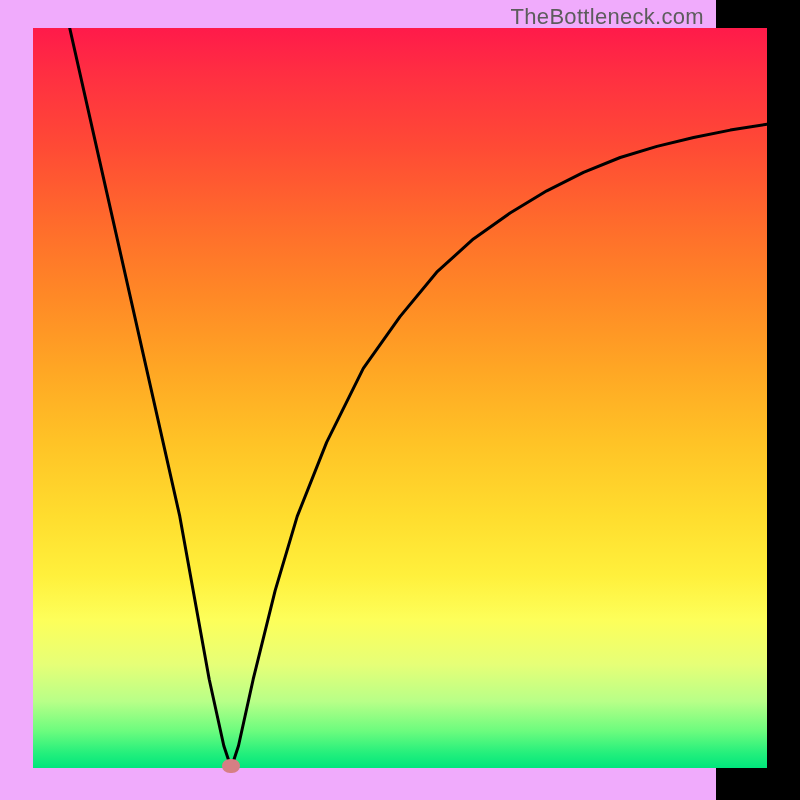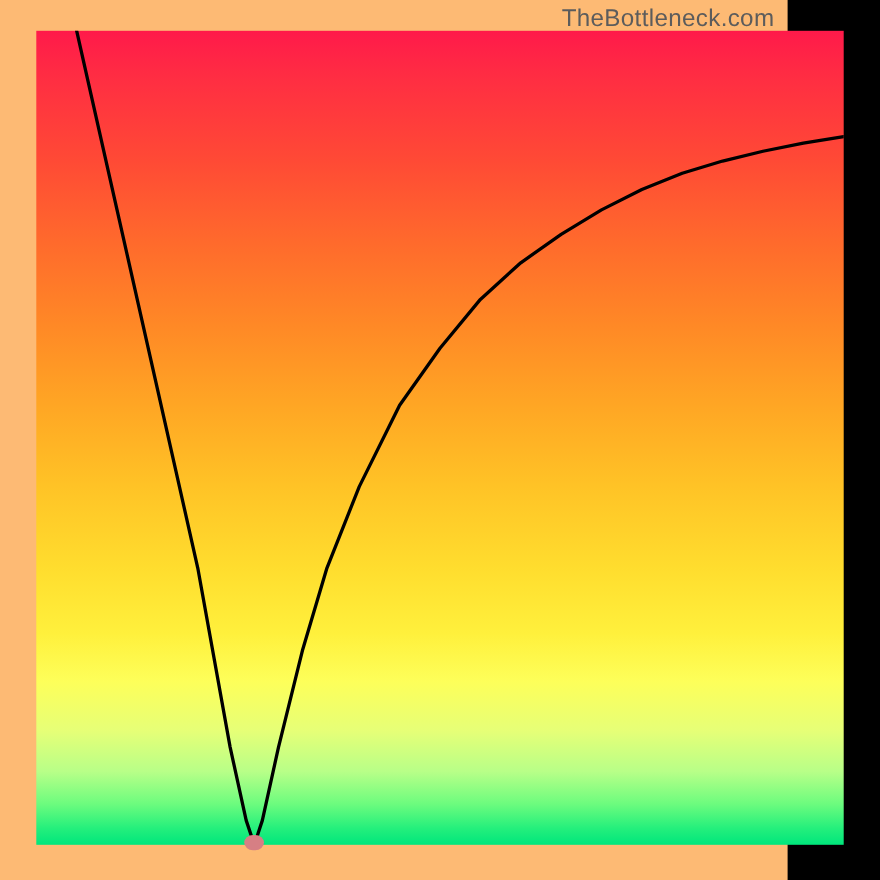--- a/index.html
+++ b/index.html
@@ -8,21 +8,21 @@
     width: 800px;
     height: 800px;
     background: #000;
     font-family: Arial, Helvetica, sans-serif;
     overflow: hidden;
   }
   .stage {
     position: relative;
     width: 716px;
     height: 800px;
-    background: #fdba74;
+    background: #f0abfc;
   }
   .attribution {
     position: absolute;
     top: 4px;
     right: 12px;
     color: #5c5c5c;
     font-size: 22px;
     font-weight: 500;
     letter-spacing: 0.3px;
     z-index: 5;

